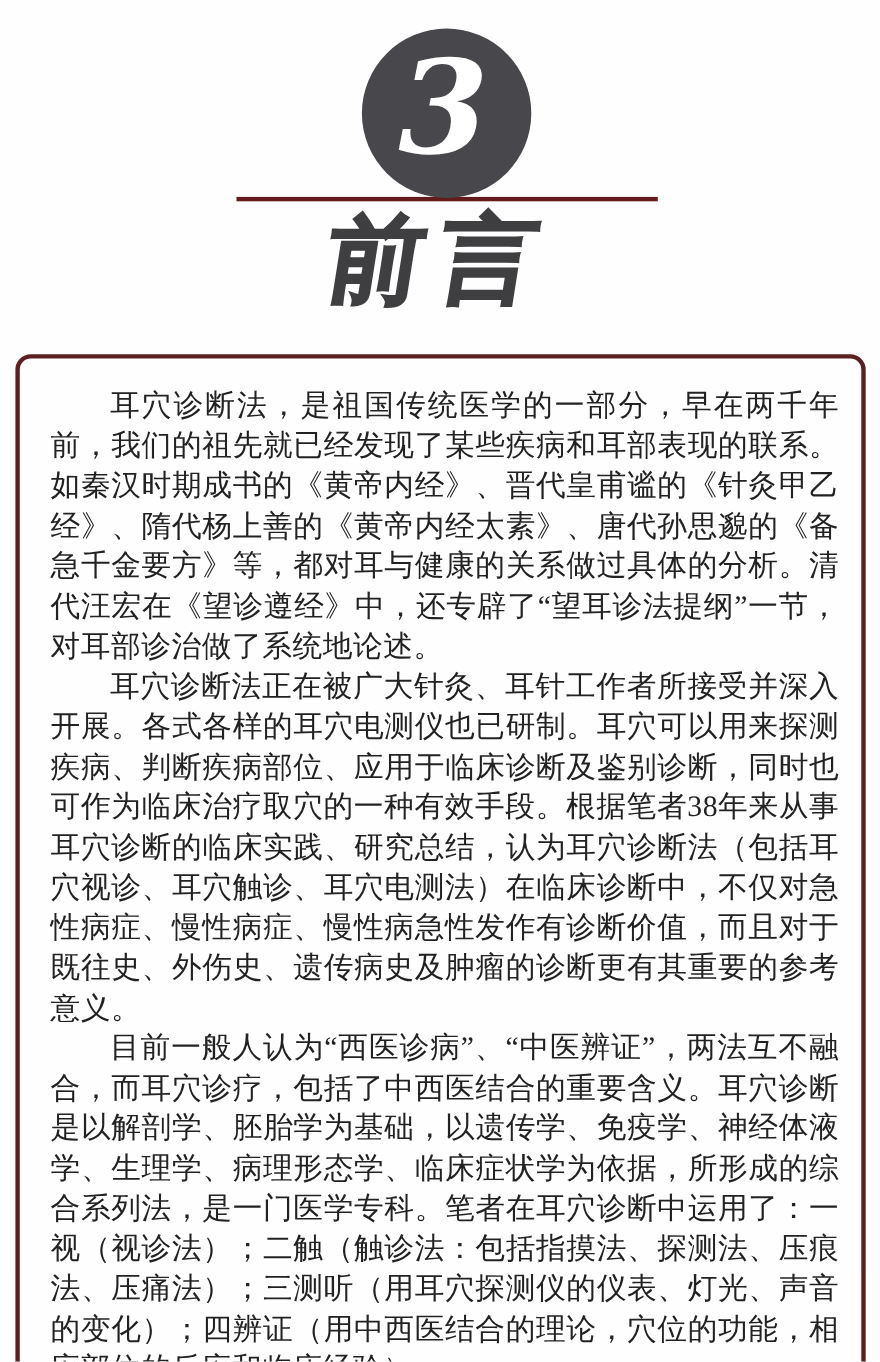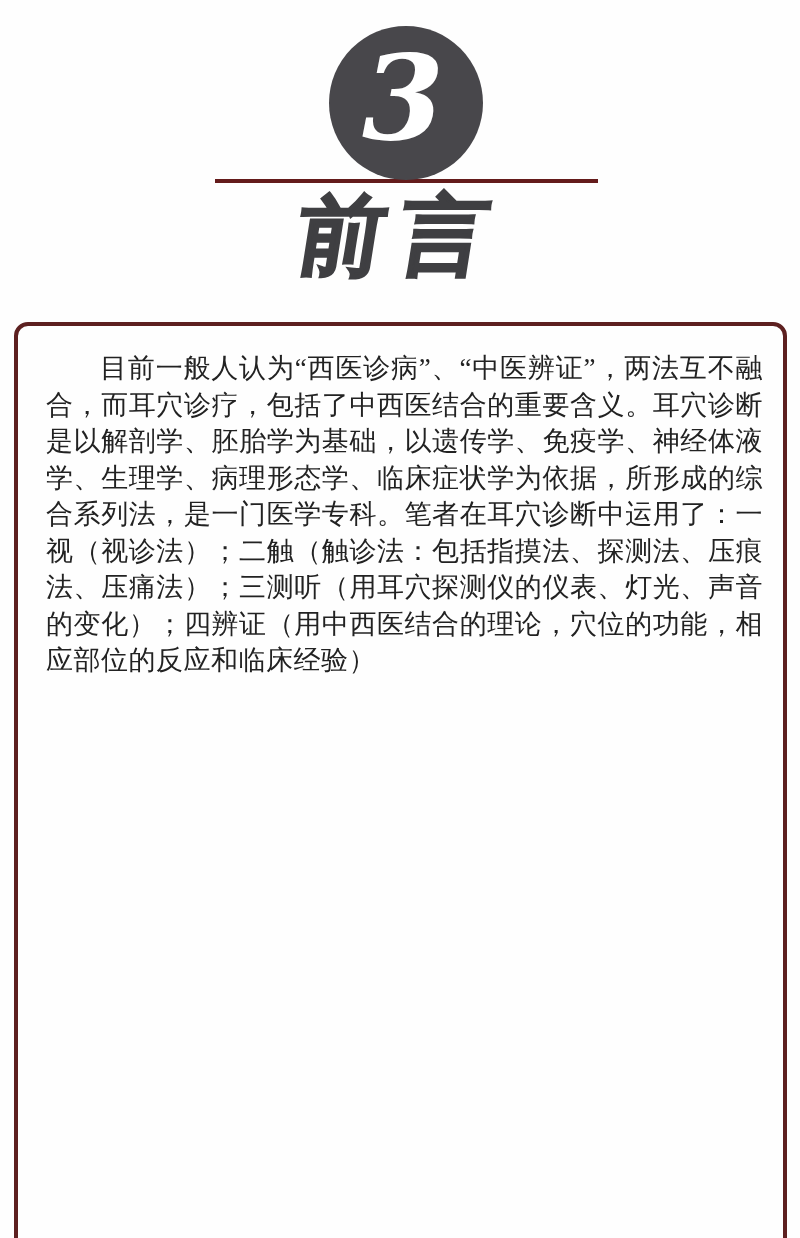--- a/index.html
+++ b/index.html
@@ -100,16 +100,18 @@
 
   <div class="chapter-badge">
     <span class="chapter-number">3</span>
   </div>
 
   <div class="page-title-wrap">
     <span class="page-title">前言</span>
   </div>
 
   <div class="content-box">
+    <p>耳穴诊断法，是祖国传统医学的一部分，早在两千年前，我们的祖先就已经发现了某些疾病和耳部表现的联系。如秦汉时期成书的《黄帝内经》、晋代皇甫谧的《针灸甲乙经》、隋代杨上善的《黄帝内经太素》、唐代孙思邈的《备急千金要方》等，都对耳与健康的关系做过具体的分析。清代汪宏在《望诊遵经》中，还专辟了“望耳诊法提纲”一节，对耳部诊治做了系统地论述。</p>
+    <p>耳穴诊断法正在被广大针灸、耳针工作者所接受并深入开展。各式各样的耳穴电测仪也已研制。耳穴可以用来探测疾病、判断疾病部位、应用于临床诊断及鉴别诊断，同时也可作为临床治疗取穴的一种有效手段。根据笔者38年来从事耳穴诊断的临床实践、研究总结，认为耳穴诊断法（包括耳穴视诊、耳穴触诊、耳穴电测法）在临床诊断中，不仅对急性病症、慢性病症、慢性病急性发作有诊断价值，而且对于既往史、外伤史、遗传病史及肿瘤的诊断更有其重要的参考意义。</p>
     <p>目前一般人认为“西医诊病”、“中医辨证”，两法互不融合，而耳穴诊疗，包括了中西医结合的重要含义。耳穴诊断是以解剖学、胚胎学为基础，以遗传学、免疫学、神经体液学、生理学、病理形态学、临床症状学为依据，所形成的综合系列法，是一门医学专科。笔者在耳穴诊断中运用了：一视（视诊法）；二触（触诊法：包括指摸法、探测法、压痕法、压痛法）；三测听（用耳穴探测仪的仪表、灯光、声音的变化）；四辨证（用中西医结合的理论，穴位的功能，相应部位的反应和临床经验）</p>
   </div>
 
 </div>
 
 </body></html>

